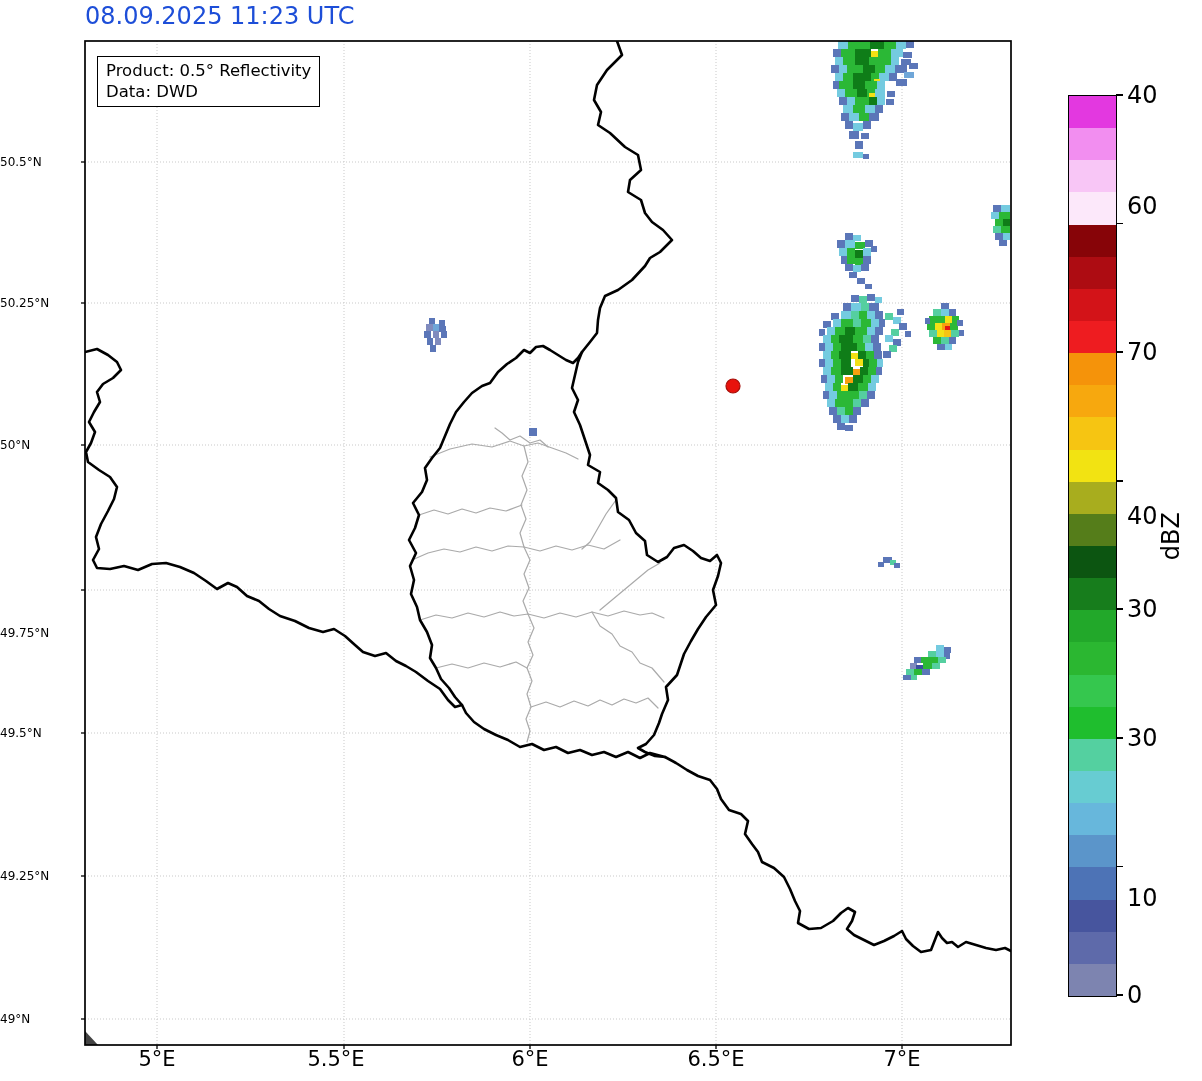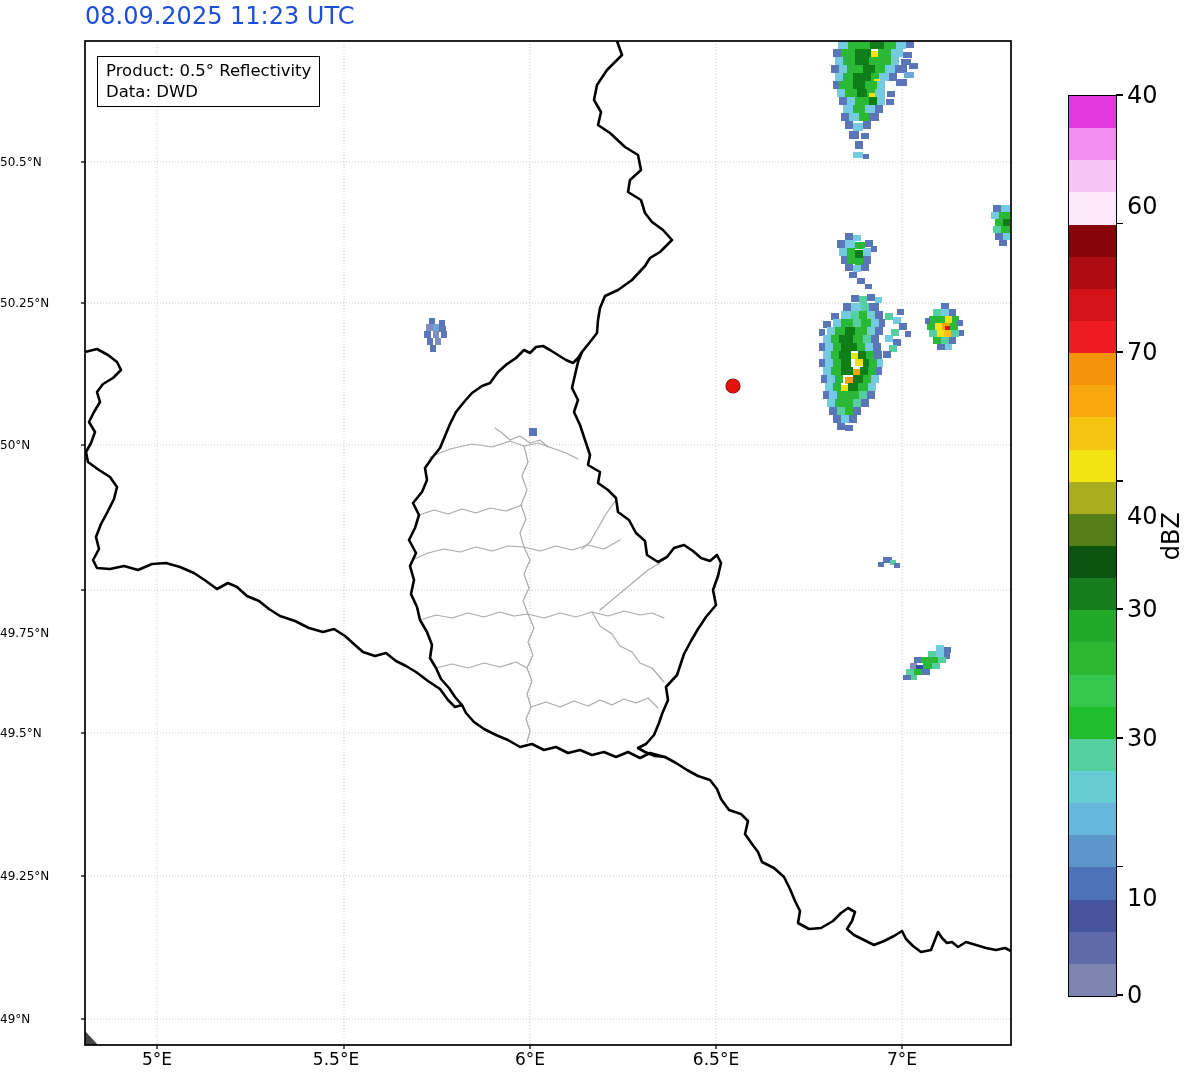--- a/index.html
+++ b/index.html
@@ -4,21 +4,21 @@
 <style>
   html,body{margin:0;padding:0;background:#ffffff;}
   .canvas{position:relative;width:1202px;height:1081px;background:#ffffff;
           font-family:"DejaVu Sans","Liberation Sans",sans-serif;color:#000;overflow:hidden;}
   .figure-title{position:absolute;left:85px;top:2px;width:926px;
                 font-size:24px;color:#1d4ed8;white-space:nowrap;}
   #mapsvg{position:absolute;left:0;top:0;}
   .info-box{position:absolute;left:97px;top:56px;background:#ffffff;border:1.3px solid #000;
             padding:3px 8px 4px 8px;font-size:16.5px;line-height:21px;white-space:nowrap;z-index:5;}
   .ylabel{position:absolute;left:0;width:78px;text-align:left;font-size:12px;height:20px;line-height:20px;}
-  .xlabel{position:absolute;width:110px;text-align:center;font-size:17px;top:1049px;height:20px;line-height:20px;}
+  .xlabel{position:absolute;width:110px;text-align:center;font-size:21px;top:1049px;height:20px;line-height:20px;}
   .cbar{position:absolute;left:1068px;top:95px;width:47px;height:900px;border:1.2px solid #000;
         display:flex;flex-direction:column;}
   .cbar-seg{flex:1 1 auto;}
   .cbar-tick{position:absolute;left:1116px;width:7px;height:1.6px;background:#000;}
   .cbar-lab{position:absolute;left:1127px;font-size:24px;height:28px;line-height:28px;}
   .cbar-title{position:absolute;left:1157px;top:512px;font-size:24px;
               writing-mode:vertical-rl;transform:rotate(180deg);white-space:nowrap;}
 </style>
 </head>
 <body>

